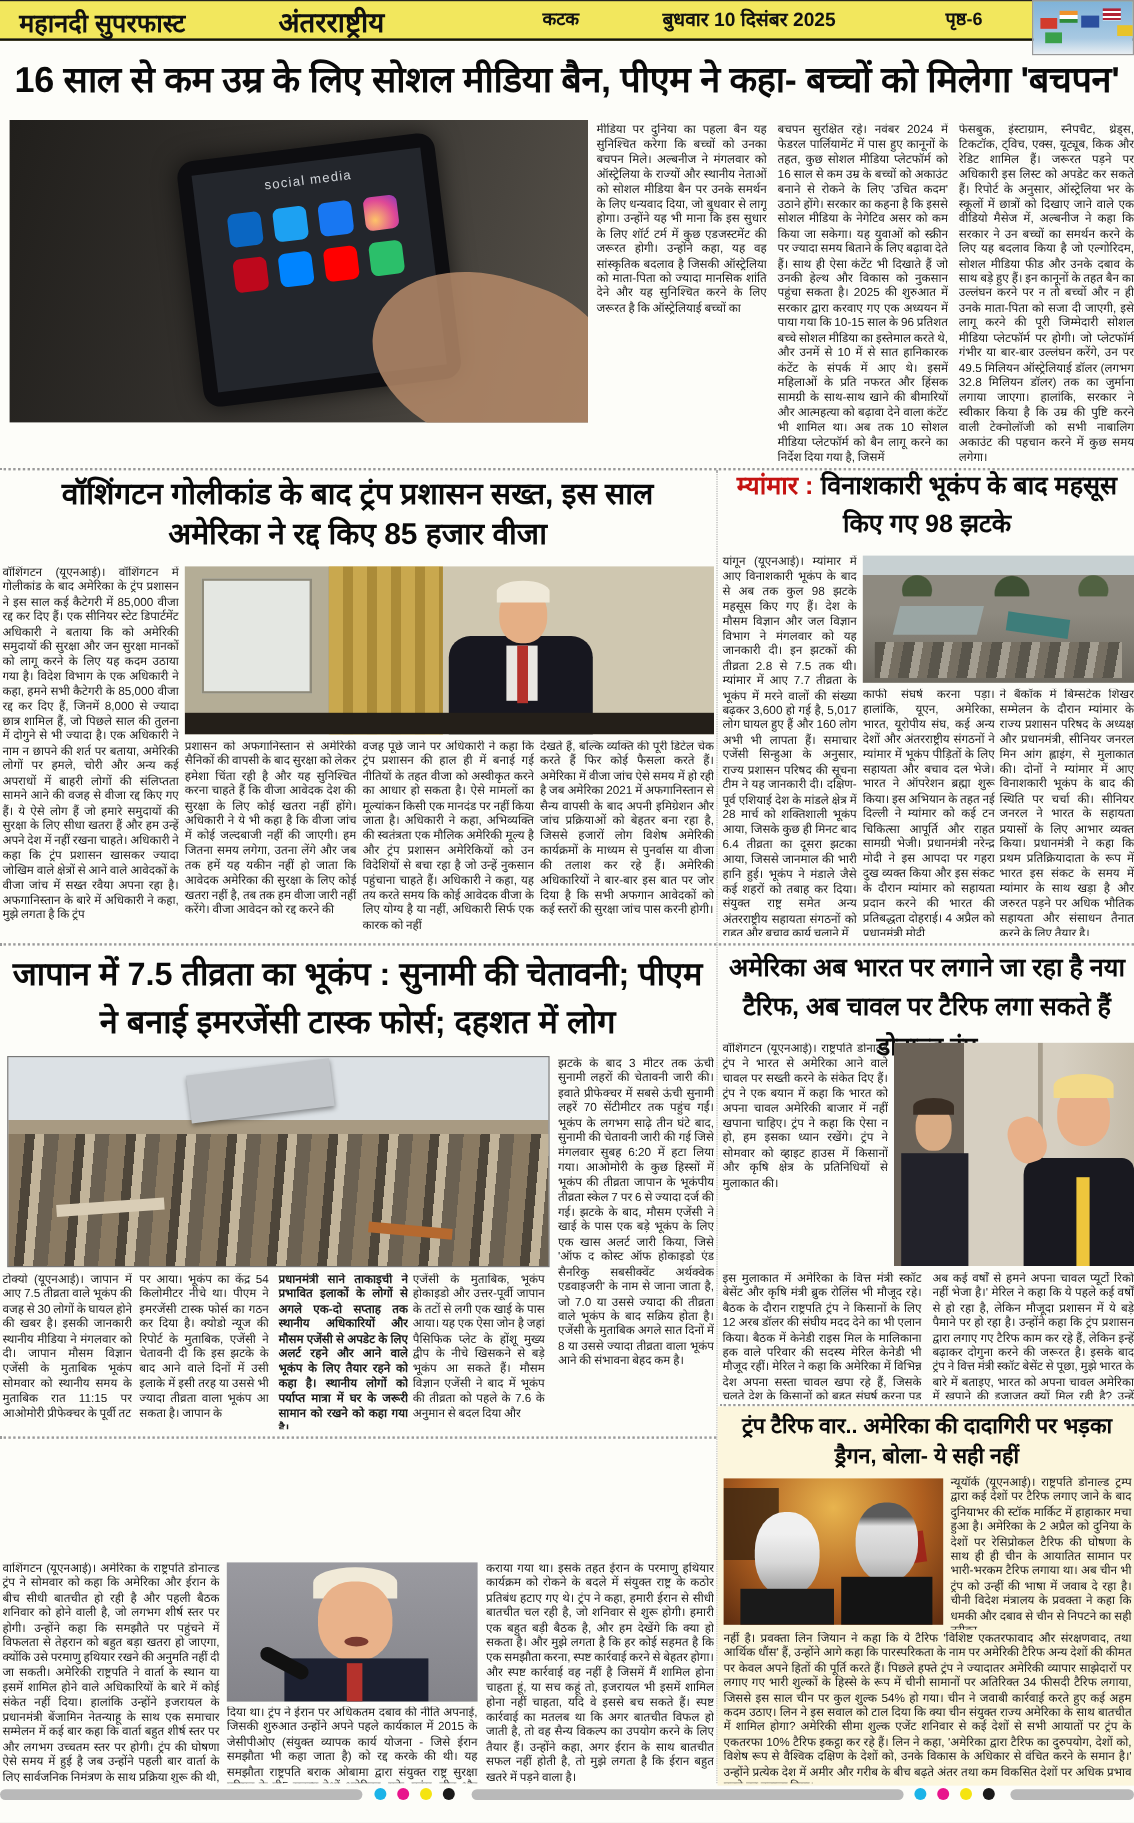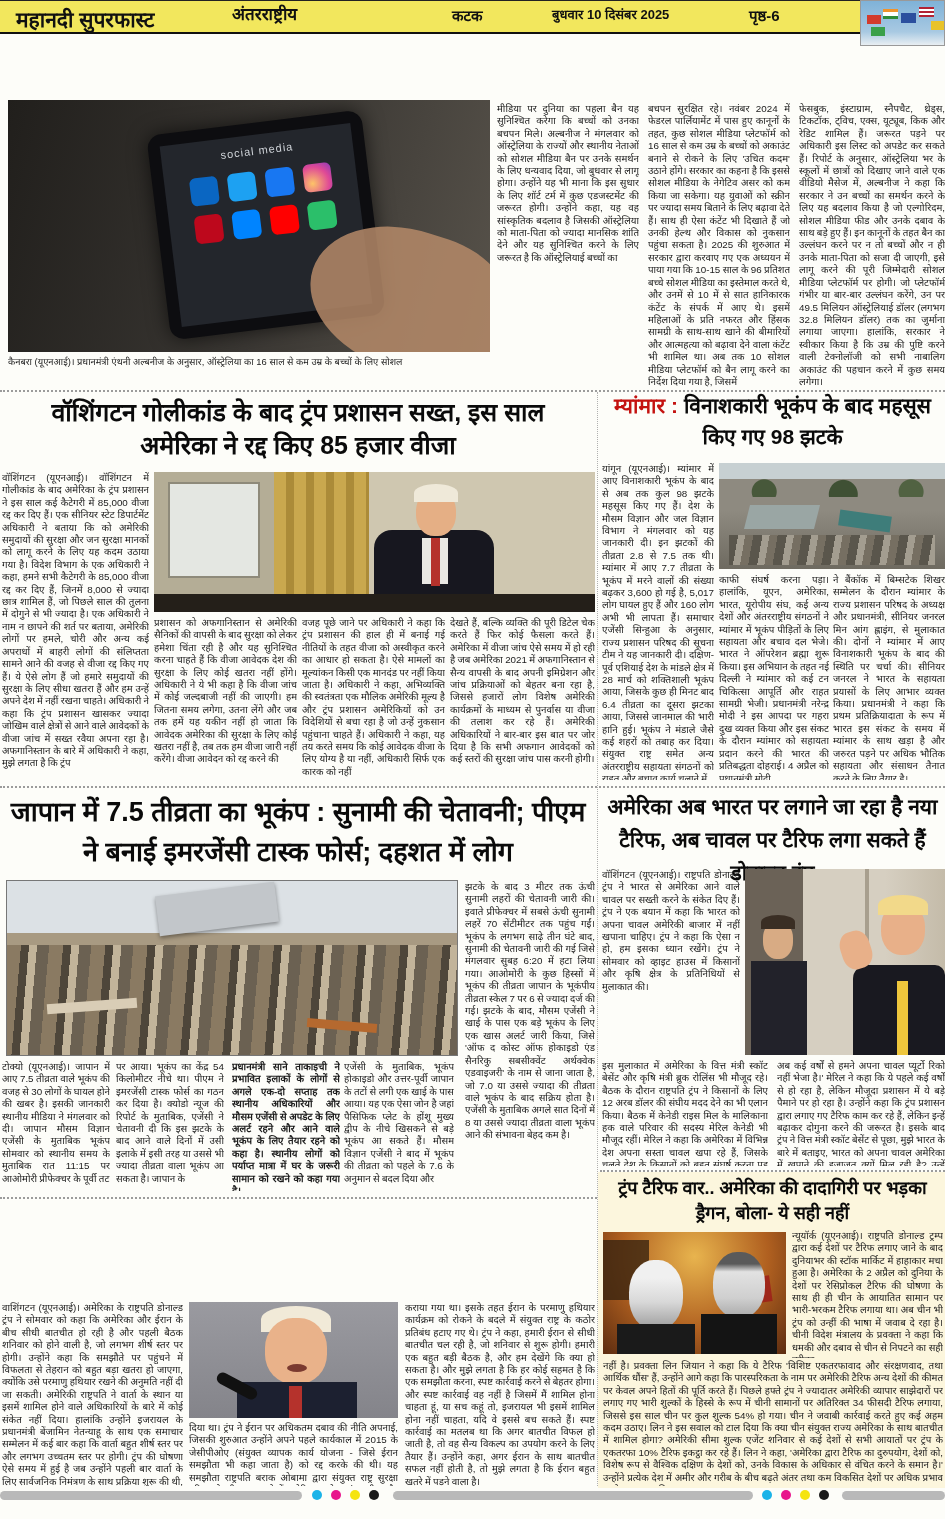--- a/index.html
+++ b/index.html
@@ -13,24 +13,24 @@
       font-family:"Liberation Sans",sans-serif;}
   .cap{position:absolute;font-size:9.4px;line-height:12px;color:#222;overflow:hidden;}
   .photo{position:absolute;overflow:hidden;background:#888;}
   .dot-h{position:absolute;border-top:2px dotted #9b9b9b;height:0;}
   .dot-v{position:absolute;border-left:1px dotted #b0b0b0;width:0;}
   
   .masthead{position:absolute;left:0;top:0;width:945px;height:34px;background:#f2e75d;
             border-top:1px solid #222;border-bottom:2px solid #111;}
   .masthead span{position:absolute;top:4px;font-weight:700;color:#111;}
   .m-paper{left:16px;font-size:21px;}
-  .m-section{left:232px;font-size:17px;top:1px !important;}
+  .m-section{left:232px;font-size:23px;top:1px !important;}
   .m-city{left:452px;font-size:15px;}
-  .m-date{left:552px;font-size:13px;}
-  .m-page{left:749px;font-size:15px;}
+  .m-date{left:552px;font-size:16px;}
+  .m-page{left:788px;font-size:15px;}
   .flags{position:absolute;left:860px;top:0;width:85px;height:46px;overflow:hidden;
          background:linear-gradient(#7fb2d8,#a8c9e2 70%,#e8eef2);border:1px solid #999;}
   .flags i{position:absolute;display:block;}
   
   .regbar{position:absolute;top:1491px;height:9px;background:#b9b9b9;border-radius:5px;}
   .regdot{position:absolute;top:1490px;width:10px;height:10px;border-radius:50%;}
   .shape{position:absolute;}
 </style>
 </head>
 <body>
@@ -46,39 +46,39 @@
   </div>
   <div class="flags">
     <i class="shape" style="left:6px;top:14px;width:14px;height:9px;background:#d23b2c;"></i>
     <i class="shape" style="left:22px;top:8px;width:15px;height:10px;background:linear-gradient(#f0932b 33%,#fff 33%,#fff 66%,#2e8b3a 66%);"></i>
     <i class="shape" style="left:40px;top:12px;width:15px;height:10px;background:#2b4f9e;"></i>
     <i class="shape" style="left:58px;top:6px;width:15px;height:10px;background:repeating-linear-gradient(#b22234 0 2px,#fff 2px 4px);"></i>
     <i class="shape" style="left:70px;top:20px;width:13px;height:9px;background:#e8c32a;"></i>
     <i class="shape" style="left:10px;top:26px;width:14px;height:9px;background:#3aa04a;"></i>
   </div>
 
+  <div class="hl" style="left:0;top:42px;width:945px;height:54px;font-size:30px;line-height:52px;white-space:nowrap;overflow:hidden;letter-spacing:-0.3px;">16 साल से कम उम्र के लिए सोशल मीडिया बैन, पीएम ने कहा- बच्चों को मिलेगा 'बचपन'</div>
 
   <div class="photo" style="left:8px;top:100px;width:482px;height:252px;background:linear-gradient(105deg,#211f1c,#3a3733 55%,#57524a);">
     <div class="shape" style="left:150px;top:22px;width:216px;height:206px;background:#0d0d10;border-radius:14px;transform:rotate(-7deg);box-shadow:0 0 20px rgba(0,0,0,.65);"></div>
     <div class="shape" style="left:162px;top:34px;width:192px;height:182px;background:#23262c;transform:rotate(-7deg);color:#cfd3d8;font-size:11px;text-align:center;">
       <span style="display:block;margin-top:10px;letter-spacing:1px;">social media</span>
       <div style="margin:14px auto 0;width:150px;display:grid;grid-template-columns:repeat(4,28px);gap:10px;justify-content:center;">
         <i class="shape" style="position:static;width:28px;height:28px;border-radius:6px;background:#0a66c2;"></i>
         <i class="shape" style="position:static;width:28px;height:28px;border-radius:6px;background:#1da1f2;"></i>
         <i class="shape" style="position:static;width:28px;height:28px;border-radius:6px;background:#1877f2;"></i>
         <i class="shape" style="position:static;width:28px;height:28px;border-radius:6px;background:radial-gradient(circle at 30% 70%,#fdc468,#df4996 60%,#8a3ab9);"></i>
         <i class="shape" style="position:static;width:28px;height:28px;border-radius:6px;background:#bd081c;"></i>
         <i class="shape" style="position:static;width:28px;height:28px;border-radius:6px;background:#0084ff;"></i>
         <i class="shape" style="position:static;width:28px;height:28px;border-radius:6px;background:#ff0000;"></i>
         <i class="shape" style="position:static;width:28px;height:28px;border-radius:6px;background:#2bbf6a;"></i>
       </div>
     </div>
     <div class="shape" style="left:300px;top:130px;width:200px;height:140px;background:#b58a68;border-radius:50% 40% 10% 50%;transform:rotate(18deg);opacity:.85;"></div>
   </div>
-  <div class="cap" style="left:8px;top:356px;width:482px;height:28px;">कैनबरा (यूएनआई)। प्रधानमंत्री एंथनी अल्बनीज के अनुसार, ऑस्ट्रेलिया का 16 साल से कम उम्र के बच्चों के लिए सोशल</div>
 
   <div class="col" style="left:497px;top:103px;width:142px;height:280px;">मीडिया पर दुनिया का पहला बैन यह सुनिश्चित करेगा कि बच्चों को उनका बचपन मिले। अल्बनीज ने मंगलवार को ऑस्ट्रेलिया के राज्यों और स्थानीय नेताओं को सोशल मीडिया बैन पर उनके समर्थन के लिए धन्यवाद दिया, जो बुधवार से लागू होगा। उन्होंने यह भी माना कि इस सुधार के लिए शॉर्ट टर्म में कुछ एडजस्टमेंट की जरूरत होगी। उन्होंने कहा, यह वह सांस्कृतिक बदलाव है जिसकी ऑस्ट्रेलिया को माता-पिता को ज्यादा मानसिक शांति देने और यह सुनिश्चित करने के लिए जरूरत है कि ऑस्ट्रेलियाई बच्चों का</div>
   <div class="col" style="left:648px;top:103px;width:142px;height:284px;">बचपन सुरक्षित रहे। नवंबर 2024 में फेडरल पार्लियामेंट में पास हुए कानूनों के तहत, कुछ सोशल मीडिया प्लेटफॉर्म को 16 साल से कम उम्र के बच्चों को अकाउंट बनाने से रोकने के लिए 'उचित कदम' उठाने होंगे। सरकार का कहना है कि इससे सोशल मीडिया के नेगेटिव असर को कम किया जा सकेगा। यह युवाओं को स्क्रीन पर ज्यादा समय बिताने के लिए बढ़ावा देते हैं। साथ ही ऐसा कंटेंट भी दिखाते हैं जो उनकी हेल्थ और विकास को नुकसान पहुंचा सकता है। 2025 की शुरुआत में सरकार द्वारा करवाए गए एक अध्ययन में पाया गया कि 10-15 साल के 96 प्रतिशत बच्चे सोशल मीडिया का इस्तेमाल करते थे, और उनमें से 10 में से सात हानिकारक कंटेंट के संपर्क में आए थे। इसमें महिलाओं के प्रति नफरत और हिंसक सामग्री के साथ-साथ खाने की बीमारियों और आत्महत्या को बढ़ावा देने वाला कंटेंट भी शामिल था। अब तक 10 सोशल मीडिया प्लेटफॉर्म को बैन लागू करने का निर्देश दिया गया है, जिसमें</div>
   <div class="col" style="left:799px;top:103px;width:146px;height:284px;">फेसबुक, इंस्टाग्राम, स्नैपचैट, थ्रेड्स, टिकटॉक, ट्विच, एक्स, यूट्यूब, किक और रेडिट शामिल हैं। जरूरत पड़ने पर अधिकारी इस लिस्ट को अपडेट कर सकते हैं। रिपोर्ट के अनुसार, ऑस्ट्रेलिया भर के स्कूलों में छात्रों को दिखाए जाने वाले एक वीडियो मैसेज में, अल्बनीज ने कहा कि सरकार ने उन बच्चों का समर्थन करने के लिए यह बदलाव किया है जो एल्गोरिदम, सोशल मीडिया फीड और उनके दबाव के साथ बड़े हुए हैं। इन कानूनों के तहत बैन का उल्लंघन करने पर न तो बच्चों और न ही उनके माता-पिता को सजा दी जाएगी, इसे लागू करने की पूरी जिम्मेदारी सोशल मीडिया प्लेटफॉर्म पर होगी। जो प्लेटफॉर्म गंभीर या बार-बार उल्लंघन करेंगे, उन पर 49.5 मिलियन ऑस्ट्रेलियाई डॉलर (लगभग 32.8 मिलियन डॉलर) तक का जुर्माना लगाया जाएगा। हालांकि, सरकार ने स्वीकार किया है कि उम्र की पुष्टि करने वाली टेक्नोलॉजी को सभी नाबालिग अकाउंट की पहचान करने में कुछ समय लगेगा।</div>
 
   <div class="dot-h" style="left:0;top:390px;width:945px;"></div>
   <div class="dot-v" style="left:597px;top:392px;height:1094px;"></div>
 
   <div class="hl" style="left:0;top:396px;width:596px;height:70px;font-size:25px;line-height:33px;padding:0 28px;">वॉशिंगटन गोलीकांड के बाद ट्रंप प्रशासन सख्त, इस साल अमेरिका ने रद्द किए 85 हजार वीजा</div>
 

